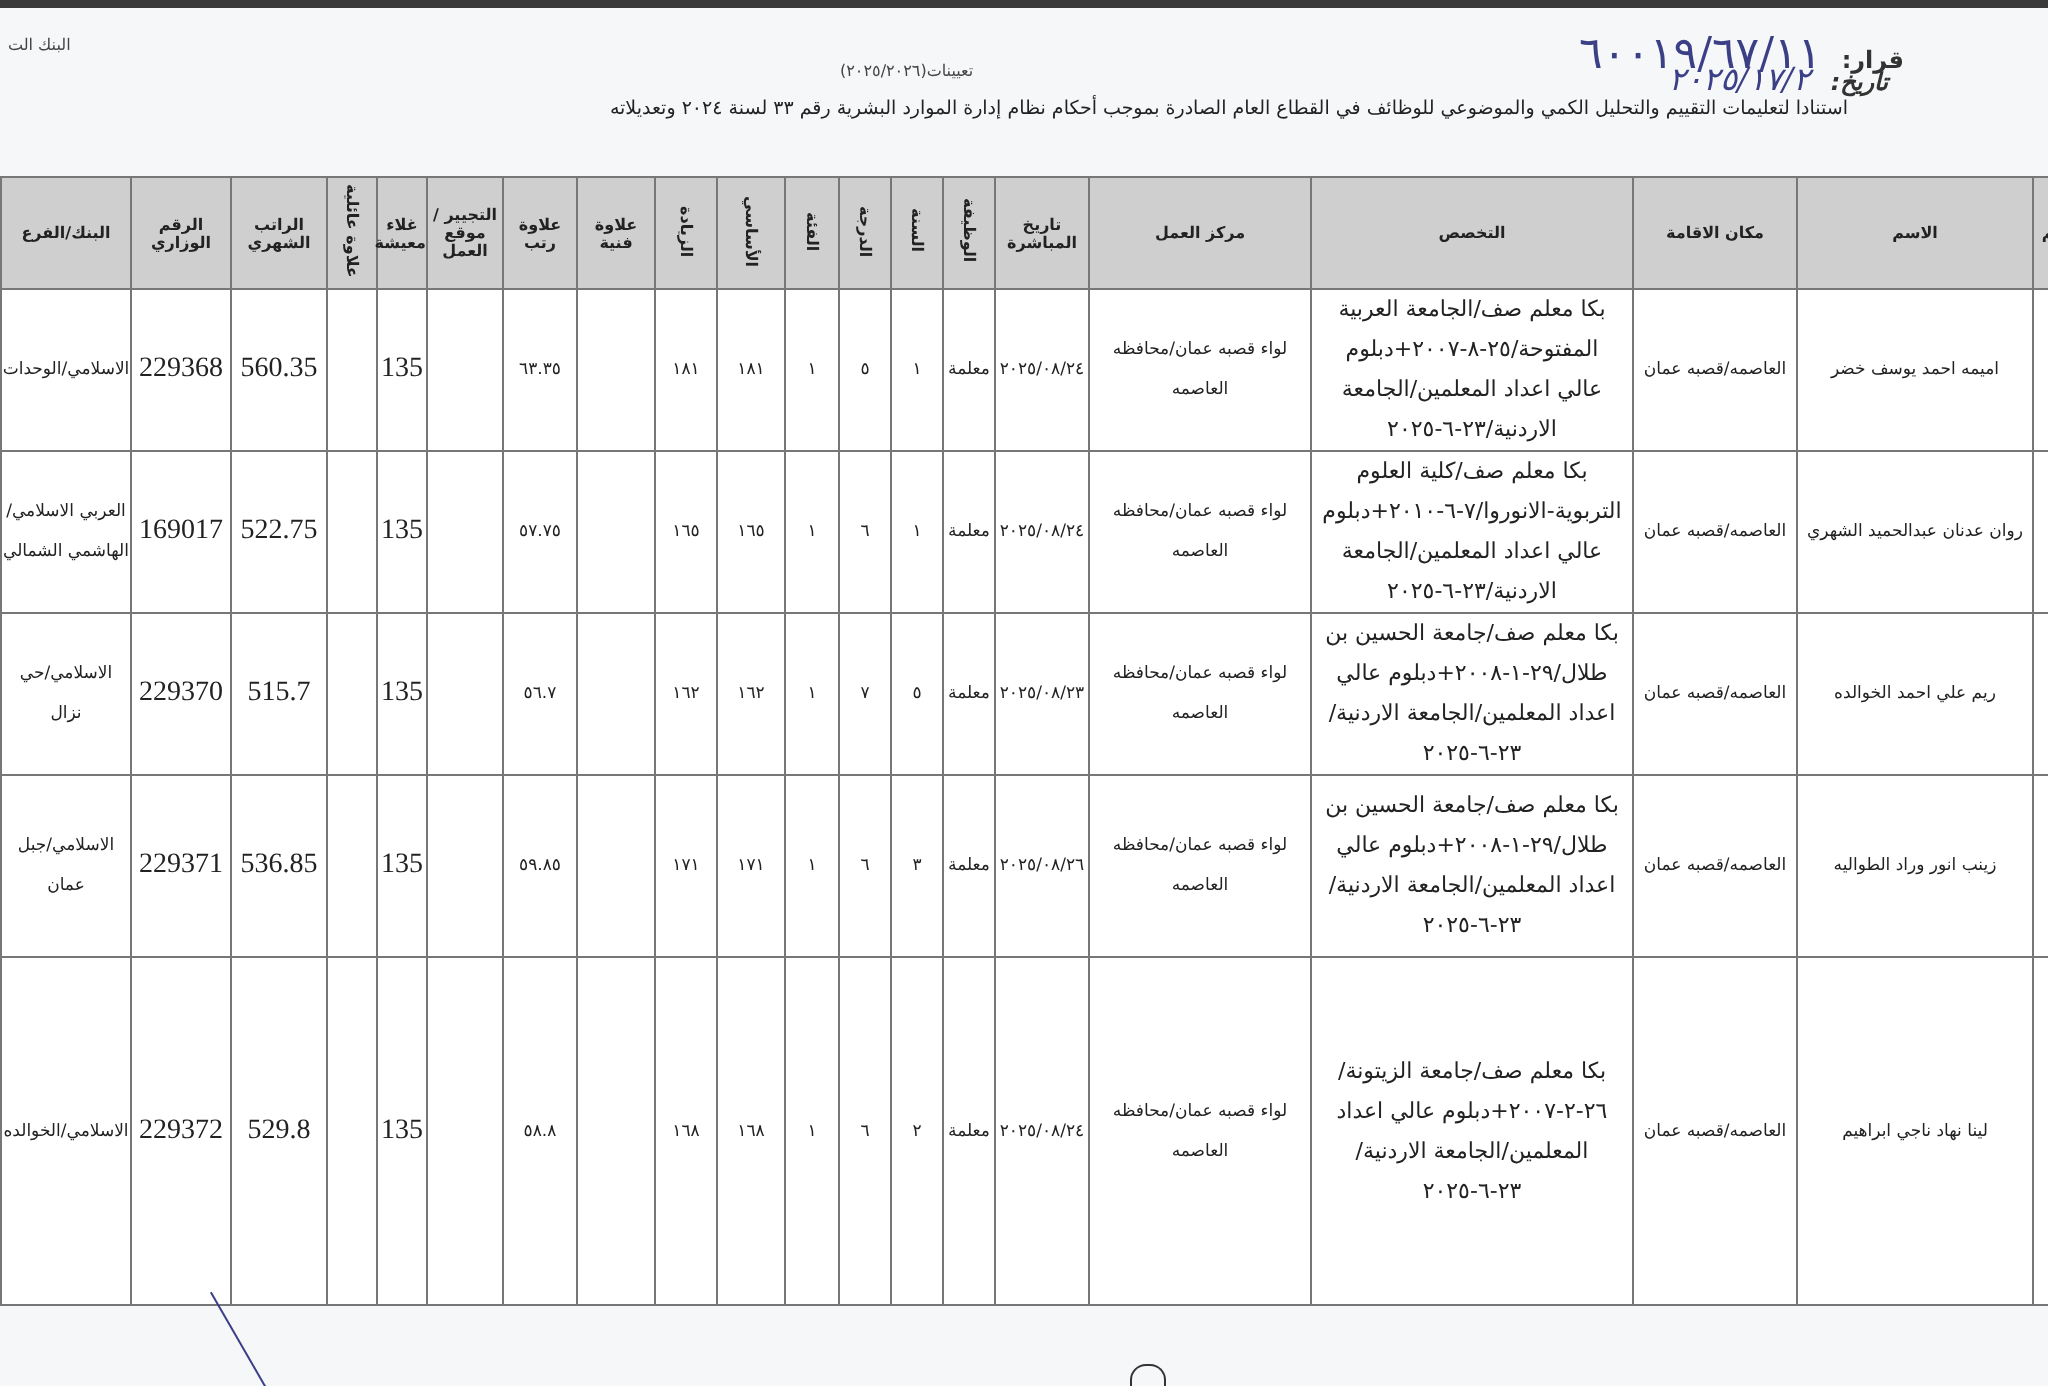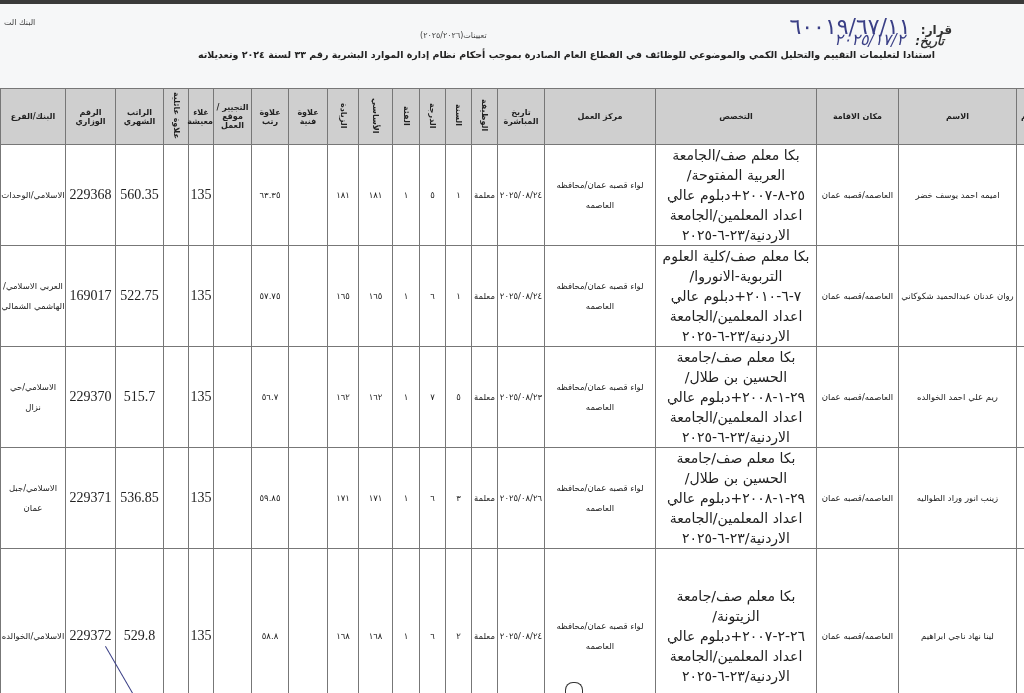--- a/index.html
+++ b/index.html
@@ -10,33 +10,33 @@
     color:#222;
   }
   .topbar { position:absolute; left:0; top:0; width:1024px; height:4px; background:#3a3a3a; }
   .corner-label { position:absolute; left:4px; top:18px; font-size:8px; color:#444; direction:rtl; }
   .header-center { position:absolute; left:420px; top:31px; font-size:8px; color:#444; direction:rtl; }
   .decision { position:absolute; right:72px; top:14px; font-size:12px; font-weight:bold; direction:rtl; color:#333; }
   .decision-date { position:absolute; right:80px; top:30px; font-size:12px; font-weight:bold; direction:rtl; color:#333;font-style:italic; }
   .hand { font-family:"DejaVu Serif", serif; font-weight:normal; font-size:22px; color:#3a3f86; letter-spacing:1px; margin-right:6px; }
   .hand2 { font-size:16px; }
   .intro {
-    position:absolute; right:89px; top:49px; font-size:9.5px; font-weight:bold; direction:rtl; color:#222;
+    position:absolute; right:100px; top:49px; font-size:9.5px; font-weight:normal; direction:rtl; color:#222;
     white-space:nowrap;
   }
   table.grid {
     position:absolute; left:0; top:88px; border-collapse:collapse; direction:rtl;
     table-layout:fixed; width:1009px; background:#fff;
   }
   table.grid th, table.grid td { border:1px solid #777; text-align:center; vertical-align:middle; padding:0; }
   table.grid th { background:#cfcfcf; font-size:8px; font-weight:bold; height:55px; color:#222; }
   table.grid th.vert span { display:inline-block; writing-mode:vertical-rl; font-size:8px; }
   table.grid td { font-size:8.5px; line-height:20px; color:#222; }
   table.grid td.num { font-family:"Liberation Serif", serif; font-size:14px; }
-  table.grid td.spec { font-size:14px; line-height:20px; padding:0 4px; }
+  table.grid td.spec { font-size:11px; line-height:20px; padding:0 4px; }
   .row-a { height:79px; } .row-b { height:79px; } .row-c { height:79px; } .row-d { height:91px; } .row-e { height:174px; }
   .scribble { position:absolute; left:118px; top:640px; width:10px; height:55px; border-left:1.5px solid #3a3f86; transform:rotate(-30deg); }
   .scribble2 { position:absolute; left:565px; top:682px; width:16px; height:10px; border:1.5px solid #333; border-bottom:none; border-radius:8px 8px 0 0; }
 </style>
 </head>
 <body>
 
 <div class="topbar"></div>
 <div class="corner-label">البنك الت</div>
 <div class="header-center">تعيينات(٢٠٢٥/٢٠٢٦)</div>
@@ -116,21 +116,21 @@
         <td>٦٣.٣٥</td>
         <td></td>
         <td class="num">135</td>
         <td></td>
         <td class="num">560.35</td>
         <td class="num">229368</td>
         <td>الاسلامي/الوحدات</td>
       </tr>
       <tr class="row-b">
         <td class="num">٨</td>
-        <td>روان عدنان عبدالحميد شكوكاني</td>
+        <td>روان عدنان عبدالحميد الشهري</td>
         <td>العاصمه/قصبه عمان</td>
         <td class="spec">بكا معلم صف/كلية العلوم التربوية-الانوروا/٧-٦-٢٠١٠+دبلوم عالي اعداد المعلمين/الجامعة الاردنية/٢٣-٦-٢٠٢٥</td>
         <td>لواء قصبه عمان/محافظه العاصمه</td>
         <td>٢٠٢٥/٠٨/٢٤</td>
         <td>معلمة</td>
         <td>١</td>
         <td>٦</td>
         <td>١</td>
         <td>١٦٥</td>
         <td>١٦٥</td>

